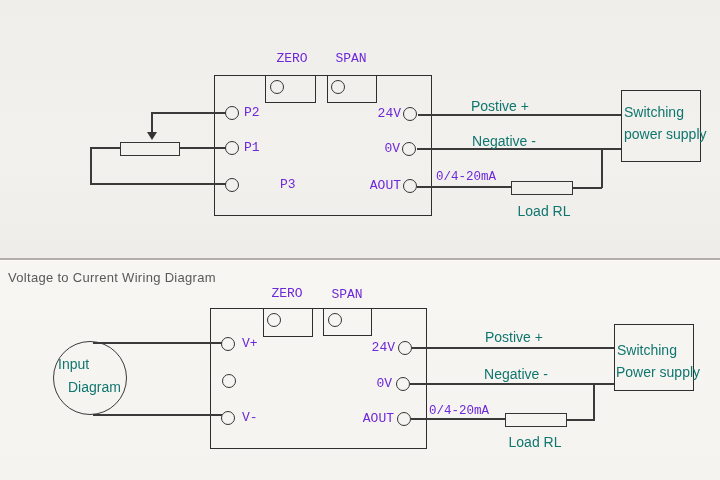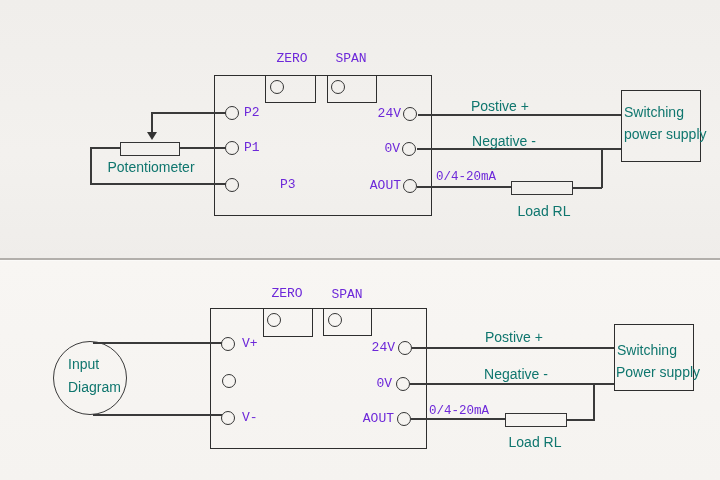--- a/index.html
+++ b/index.html
@@ -64,38 +64,38 @@
   <div class="mlabel rgt" style="left:362px;top:179px;width:39px;">AOUT</div>
 
   <div class="hline" style="left:153px;top:112px;width:73px;"></div>
   <div class="vline" style="left:151px;top:112px;height:21px;"></div>
   <div class="arrow-down" style="left:147px;top:132px;"></div>
   <div class="tbox" style="left:120px;top:142px;width:60px;height:14px;"></div>
   <div class="hline" style="left:180px;top:147px;width:46px;"></div>
   <div class="hline" style="left:90px;top:147px;width:30px;"></div>
   <div class="vline" style="left:90px;top:147px;height:37px;"></div>
   <div class="hline" style="left:90px;top:183px;width:136px;"></div>
-  <div class="slabel ctr" style="left:104px;top:160px;width:94px;">Potentiometer</div>
 
   <div class="hline" style="left:418px;top:114px;width:203px;"></div>
   <div class="slabel ctr" style="left:455px;top:99px;width:90px;">Postive +</div>
   <div class="hline" style="left:417px;top:148px;width:204px;"></div>
   <div class="slabel ctr" style="left:459px;top:134px;width:90px;">Negative -</div>
 
   <div class="obox" style="left:621px;top:90px;width:80px;height:72px;"></div>
   <div class="slabel" style="left:624px;top:105px;">Switching</div>
   <div class="slabel" style="left:624px;top:127px;">power supply</div>
 
   <div class="hline" style="left:417px;top:186px;width:94px;"></div>
   <div class="mlabel" style="left:436px;top:170px;font-size:12.5px;">0/4-20mA</div>
   <div class="tbox" style="left:511px;top:181px;width:62px;height:14px;"></div>
   <div class="hline" style="left:573px;top:187px;width:29px;"></div>
   <div class="vline" style="left:601px;top:148px;height:40px;"></div>
   <div class="slabel ctr" style="left:509px;top:204px;width:70px;">Load RL</div>
 
+  <div class="title" style="left:8px;top:270px;">Voltage to Current Wiring Diagram</div>
 
   <div class="obox" style="left:210px;top:308px;width:217px;height:141px;"></div>
   <div class="obox" style="left:263px;top:308px;width:50px;height:29px;"></div>
   <div class="obox" style="left:323px;top:308px;width:49px;height:28px;"></div>
   <div class="mlabel ctr" style="left:266px;top:287px;width:42px;">ZERO</div>
   <div class="mlabel ctr" style="left:326px;top:288px;width:42px;">SPAN</div>
   <div class="circ" style="left:267px;top:313px;"></div>
   <div class="circ" style="left:328px;top:313px;"></div>
 
   <div class="circ" style="left:221px;top:337px;"></div>
@@ -105,21 +105,21 @@
   <div class="mlabel" style="left:242px;top:411px;">V-</div>
 
   <div class="circ" style="left:398px;top:341px;"></div>
   <div class="circ" style="left:396px;top:377px;"></div>
   <div class="circ" style="left:397px;top:412px;"></div>
   <div class="mlabel rgt" style="left:366px;top:341px;width:29px;">24V</div>
   <div class="mlabel rgt" style="left:364px;top:377px;width:28px;">0V</div>
   <div class="mlabel rgt" style="left:356px;top:412px;width:38px;">AOUT</div>
 
   <div class="ellipse" style="left:53px;top:341px;width:74px;height:74px;"></div>
-  <div class="slabel" style="left:68px;top:357px;">Input</div>
+  <div class="slabel" style="left:58px;top:357px;">Input</div>
   <div class="slabel" style="left:68px;top:380px;">Diagram</div>
   <div class="hline" style="left:93px;top:342px;width:129px;"></div>
   <div class="hline" style="left:93px;top:414px;width:129px;"></div>
 
   <div class="hline" style="left:412px;top:347px;width:202px;"></div>
   <div class="slabel ctr" style="left:469px;top:330px;width:90px;">Postive +</div>
   <div class="hline" style="left:410px;top:383px;width:204px;"></div>
   <div class="slabel ctr" style="left:471px;top:367px;width:90px;">Negative -</div>
 
   <div class="obox" style="left:614px;top:324px;width:80px;height:67px;"></div>

